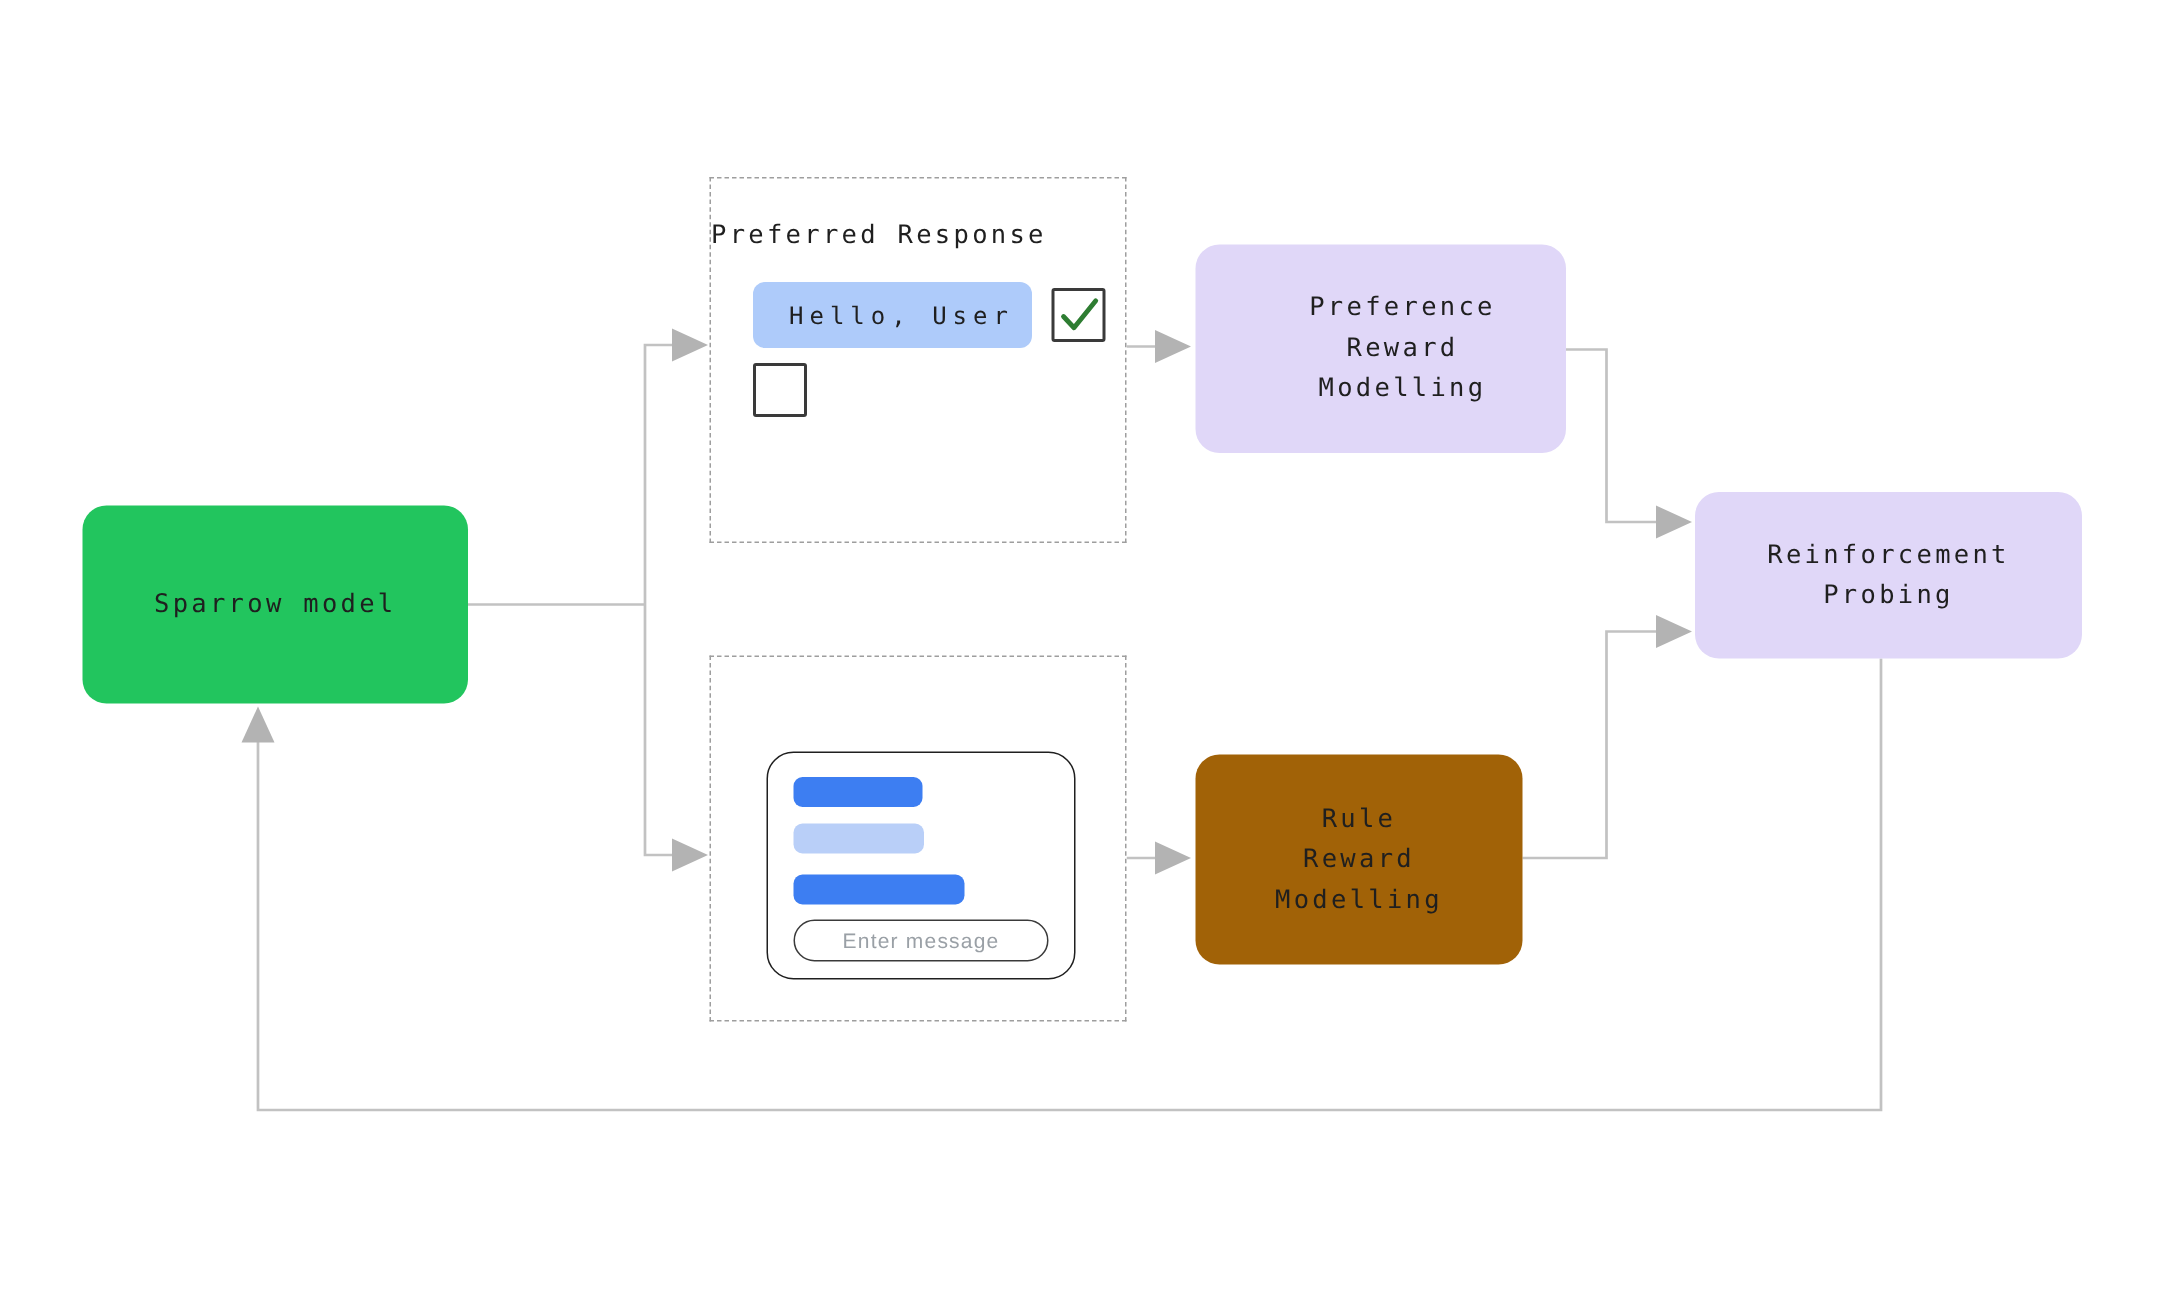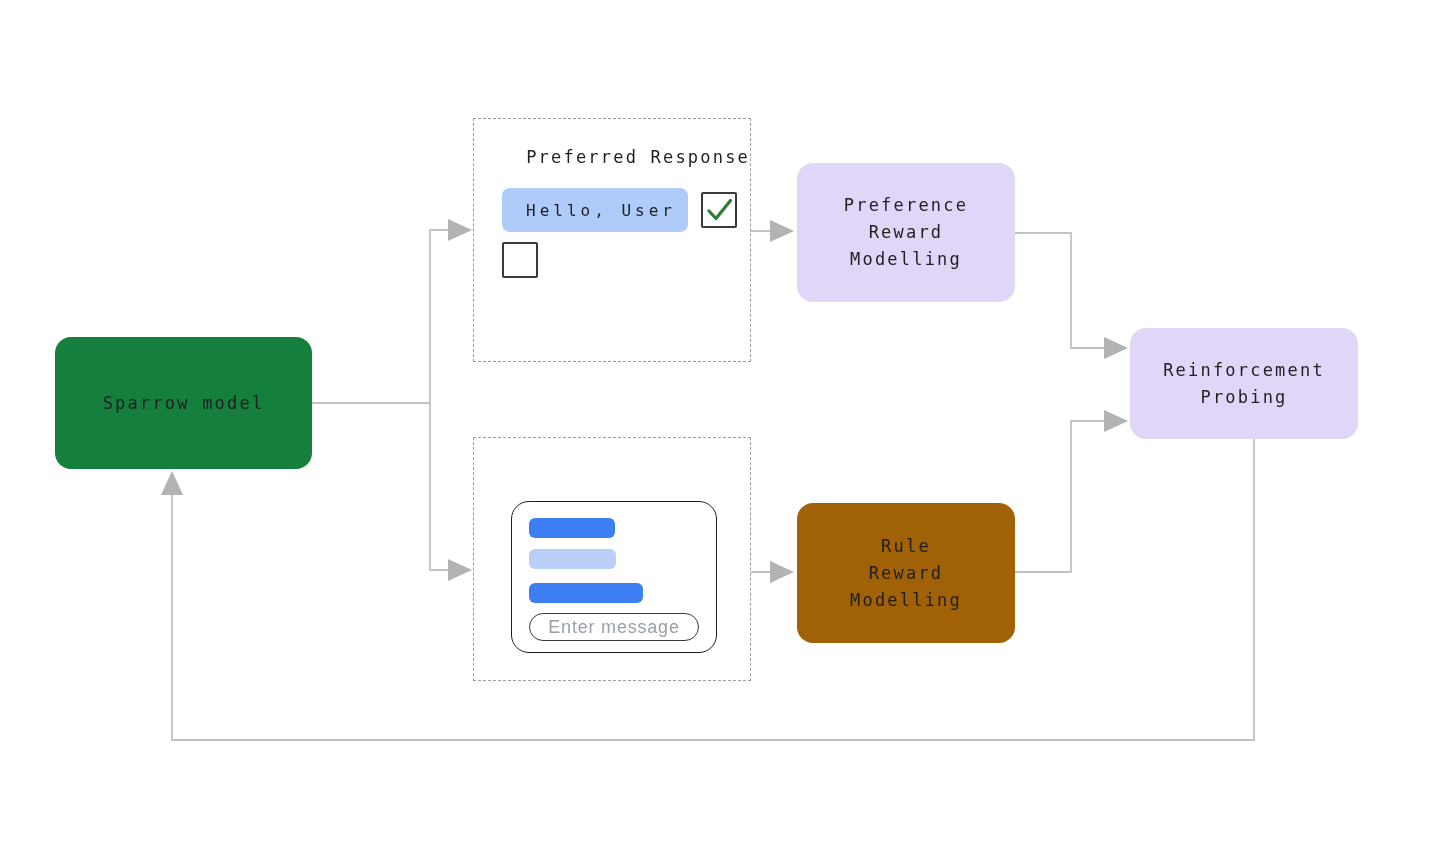--- a/index.html
+++ b/index.html
@@ -10,34 +10,34 @@
   }
   .connectors { position:absolute; left:0; top:0; pointer-events:none; }
 
   
   .node {
     position:absolute; border-radius:16px; display:flex; align-items:center;
     justify-content:center; text-align:center; font-size:17px;
     letter-spacing:2.2px; line-height:27px;
   }
   .node span { display:block; }
-  #sparrow-box   { left:55px;   top:337px; width:257px; height:132px; background:#15803d; }
-  #pref-rm-box   { left:797px;  top:163px; width:218px; height:139px; background:#e0d7f8; }
+  #sparrow-box   { left:55px;   top:337px; width:257px; height:132px; background:#22c55e; }
+  #pref-rm-box   { left:797px;  top:163px; width:218px; height:139px; background:#e0d7f8;padding-left:29px; }
   #rule-rm-box   { left:797px;  top:503px; width:218px; height:140px; background:#a16207; }
-  #rl-box        { left:1130px; top:328px; width:228px; height:111px; background:#e0d7f8; }
+  #rl-box        { left:1130px; top:328px; width:258px; height:111px; background:#e0d7f8; }
 
   
   .panel {
     position:absolute; width:278px; height:244px; box-sizing:border-box;
     border:1.5px dashed #9e9e9e; background:#ffffff;
   }
   #preferred-panel   { left:473px; top:118px; }
   #adversarial-panel { left:473px; top:437px; }
   .panel-title {
-    position:absolute; left:0; right:0; top:28px; text-align:right;
+    position:absolute; left:0; right:0; top:28px; text-align:left;
     font-size:17px; letter-spacing:2.2px;
   }
 
   
   .opt-rows { position:absolute; left:28px; top:69px; display:flex; flex-direction:column; gap:10px; }
   .opt-row  { display:flex; align-items:center; gap:13px; }
   .opt-pill {
     width:174px; height:44px; background:#aecbfa; border-radius:8px;
     display:flex; align-items:center; justify-content:center;
     font-size:16px; letter-spacing:4px; white-space:nowrap;padding-left:12px;
@@ -55,21 +55,21 @@
   }
   .bubbles { position:absolute; left:17px; top:16px; display:flex; flex-direction:column; align-items:flex-start; }
   .bubble  { height:20px; border-radius:6px; }
   .bubble + .bubble { margin-top:11px; }
   .bubble.blue  { background:#3d7ef2; }
   .bubble.light { background:#b9cff8; }
   .msg-input {
     position:absolute; left:17px; bottom:11px; width:170px; height:28px;
     border:1.4px solid #3a3a3a; border-radius:15px; box-sizing:border-box;
     display:flex; align-items:center; justify-content:center;
-    font-family:"Liberation Sans",sans-serif; font-size:18px;
+    font-family:"Liberation Sans",sans-serif; font-size:14px;
     letter-spacing:0.8px; color:#9aa0a6; background:#ffffff;
   }
 </style>
 </head>
 <body>
 
 <div class="canvas">
 
   <svg class="connectors" width="1440" height="862" viewBox="0 0 1440 862">
     <path d="M312 403 H430 M430 403 V230 H450 M430 403 V570 H450

